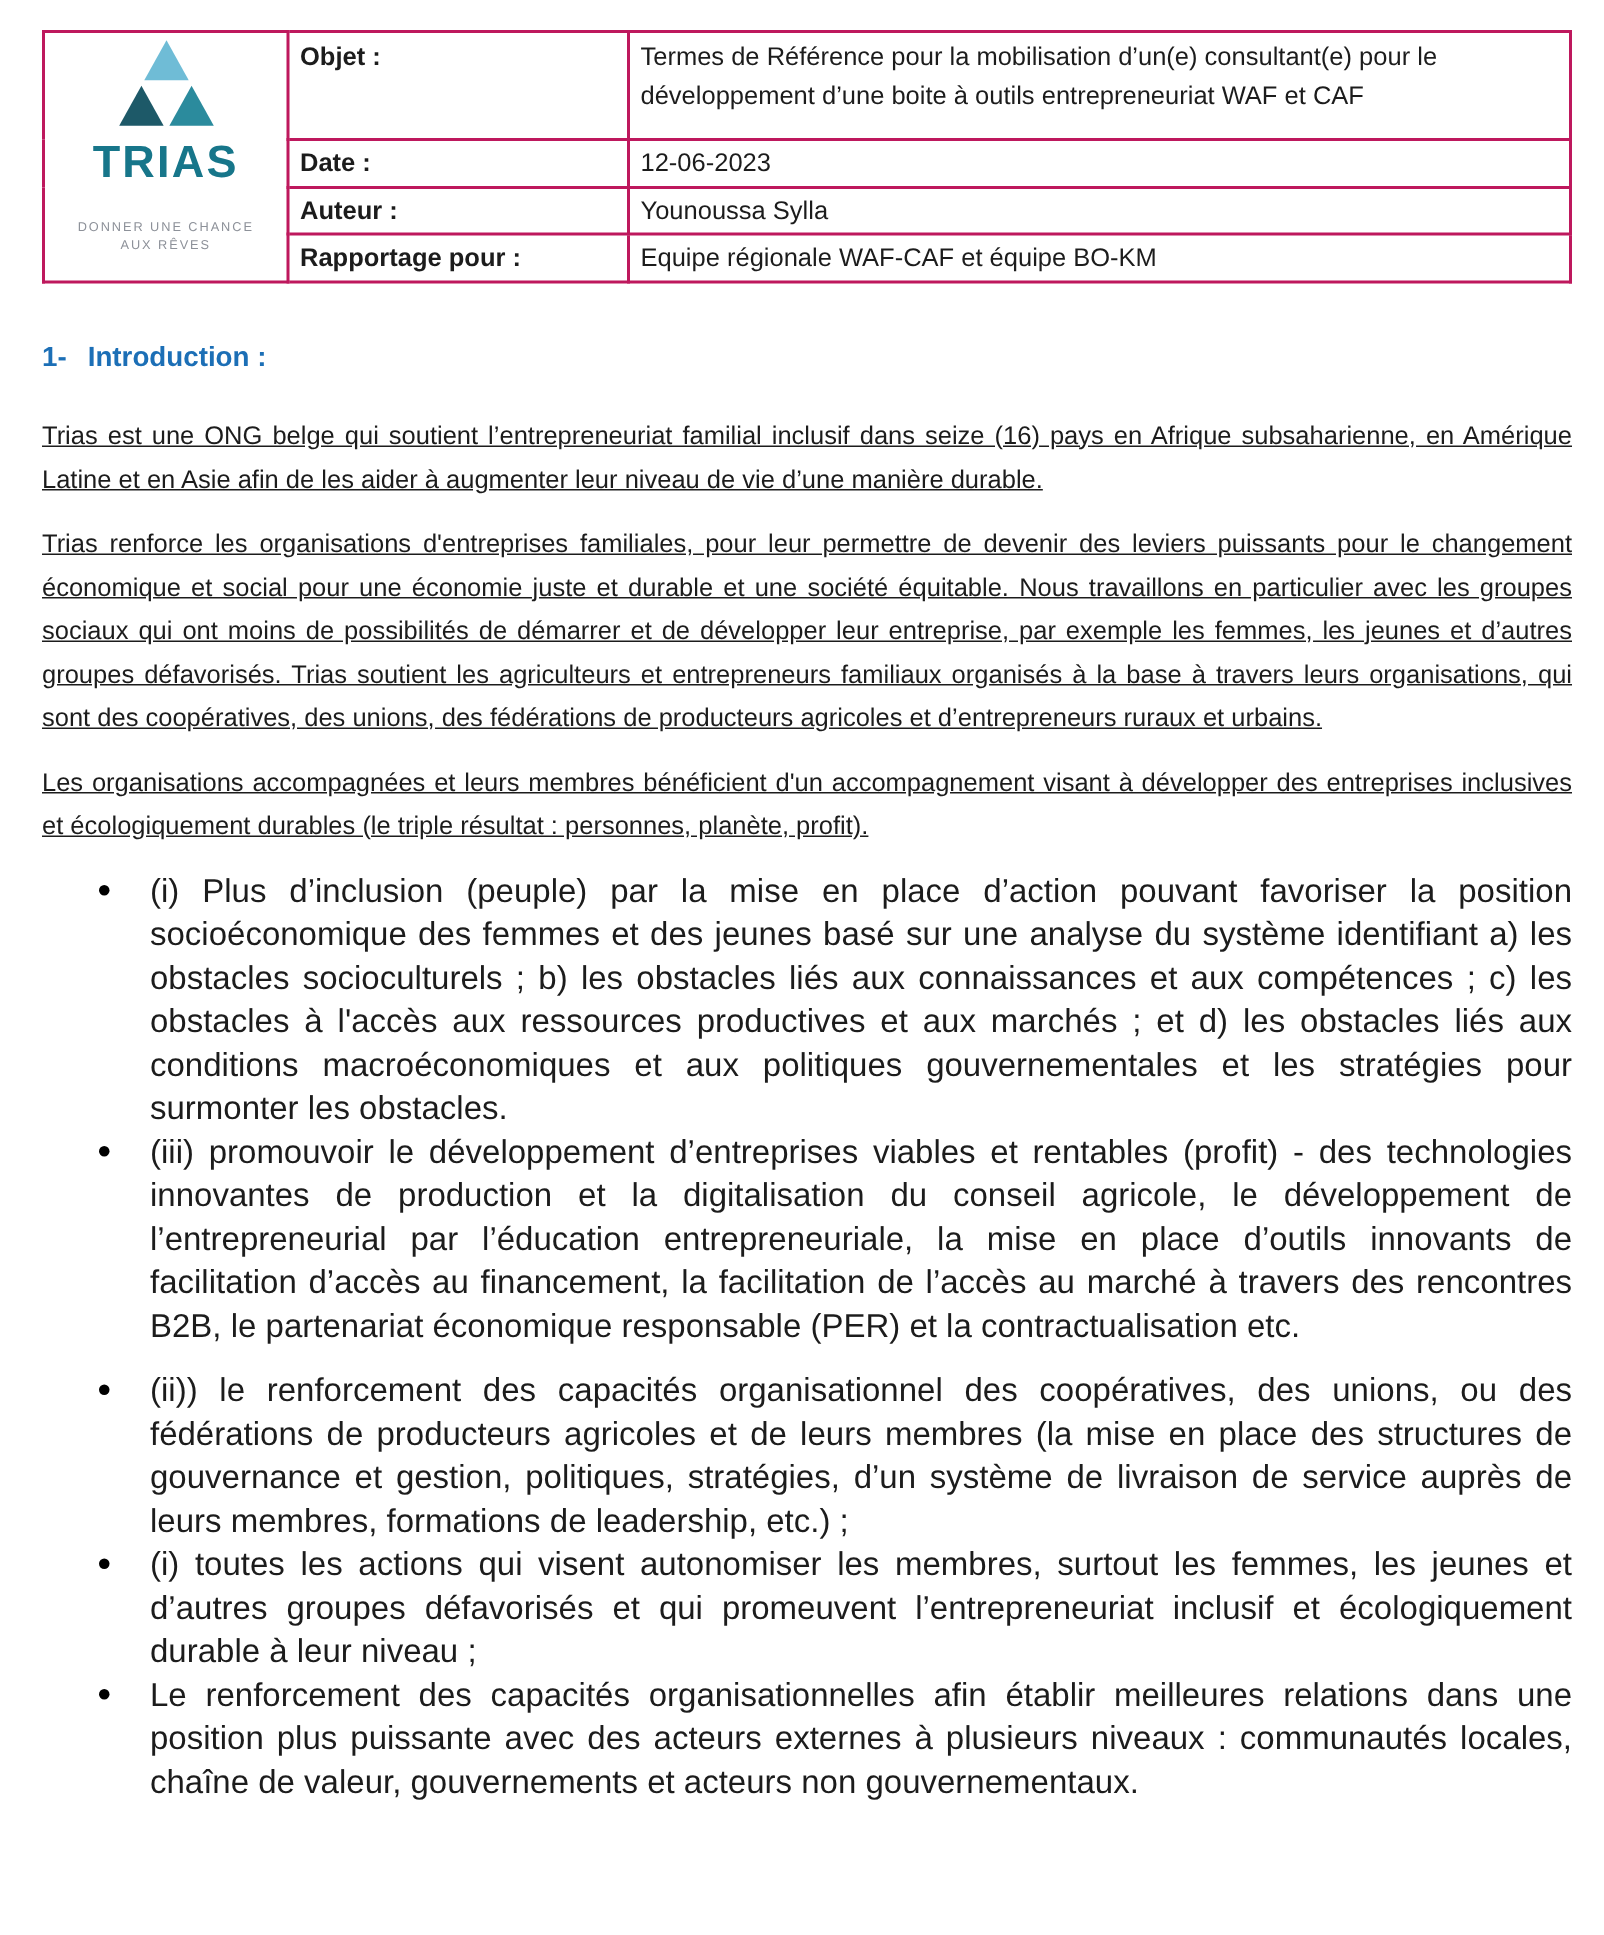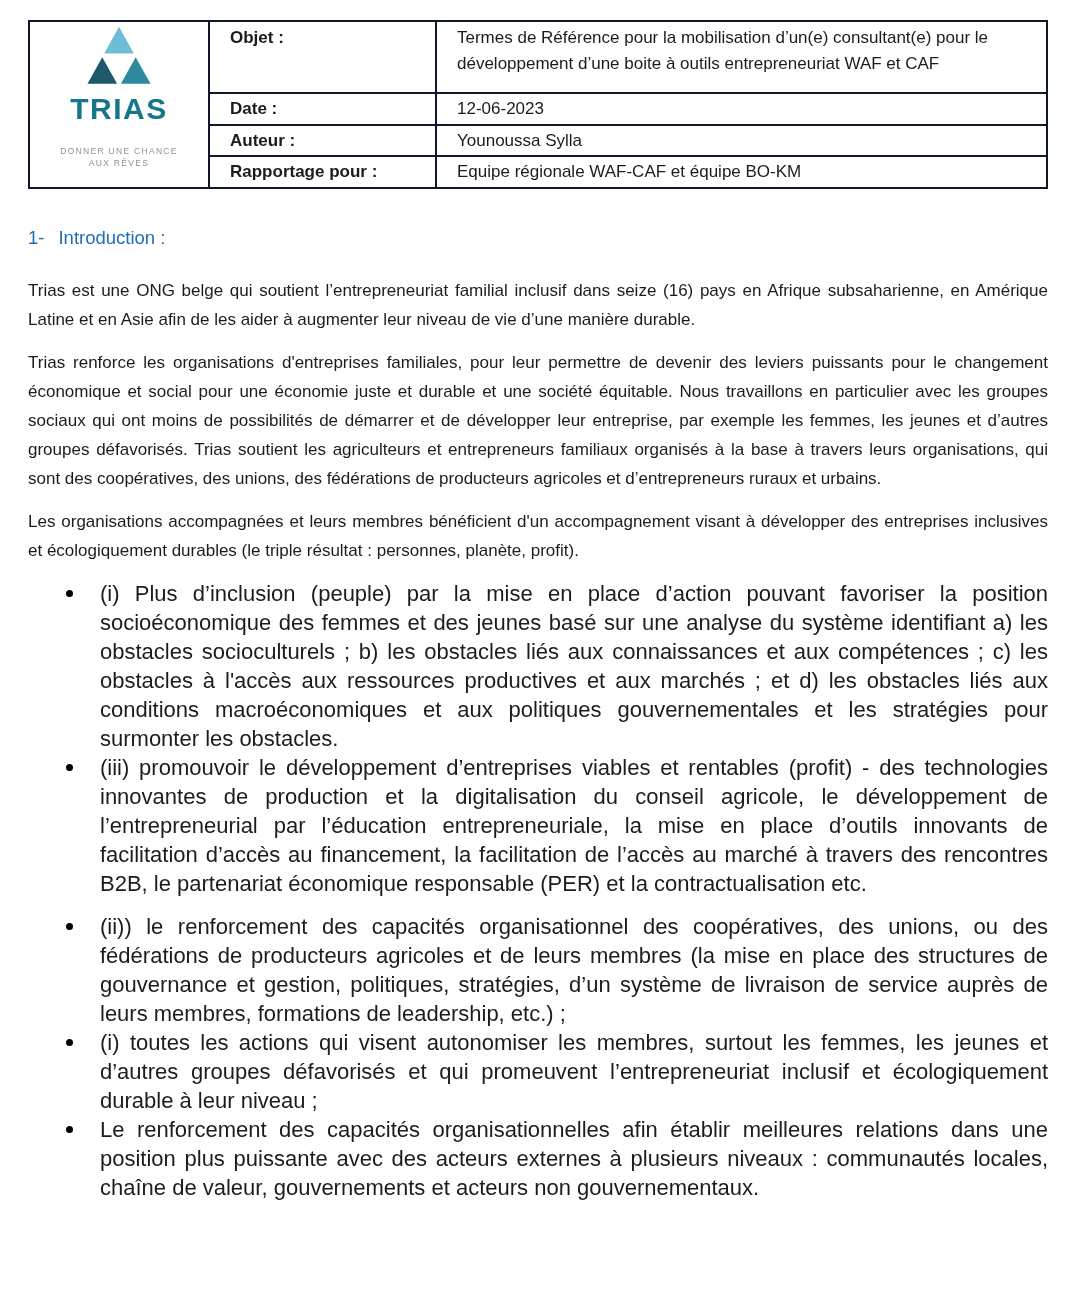--- a/index.html
+++ b/index.html
@@ -13,27 +13,27 @@
   }
   .page { padding: 20px 21px 40px 28px; }
 
   
   table.header-table {
     width: 100%;
     border-collapse: collapse;
     table-layout: fixed;
   }
   table.header-table td {
-    border: 2px solid #0f172a;
+    border: 2px solid #be185d;
     vertical-align: top;
-    padding: 3px 20px;
+    padding: 3px 7px;
     font-size: 17px;
     line-height: 1.5;
   }
-  td.logo-cell { width: 180px; text-align: center; vertical-align: middle; padding: 6px 4px; }
+  td.logo-cell { width: 163px; text-align: center; vertical-align: middle; padding: 6px 4px; }
   td.label-cell { width: 227px; font-weight: bold; }
   tr.row-objet td { height: 72px; }
   tr.row-small td { height: 25px; padding-top: 2px; padding-bottom: 2px; border-radius: 15px; }
 
   .logo { display: inline-block; text-align: center; }
   .logo svg { display: block; margin: 0 auto 2px auto; }
   .logo .brand {
     font-size: 30px;
     font-weight: bold;
     letter-spacing: 1.5px;
@@ -45,31 +45,32 @@
     letter-spacing: 1.3px;
     color: #8d9199;
     line-height: 1.5;
     margin-top: 20px;
   }
 
   
   .section-heading {
     margin: 38px 0 27px 0;
     font-size: 18.5px;
-    font-weight: normal;
+    font-weight: bold;
     color: #1c6fb6;
   }
   .section-heading .h-num { margin-right: 14px; }
 
   
   p.body-par {
     font-size: 17px;
     line-height: 29px;
     text-align: justify;
     margin: 0 0 14px 0;
+    text-decoration: underline;
   }
   p.pillars-par { margin-top: 26px; margin-bottom: 4px; }
 
   
   .bullets { margin: 0 0 14px 0; }
   .bullet-item {
     display: grid;
     grid-template-columns: 34px 1fr;
     padding-left: 38px;
   }

